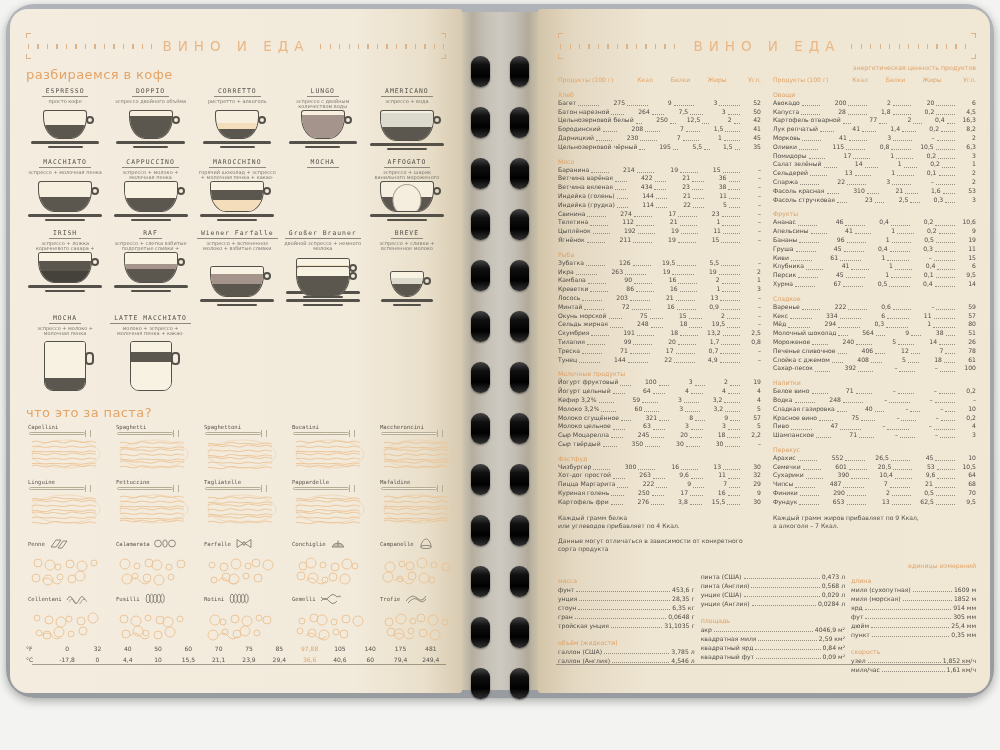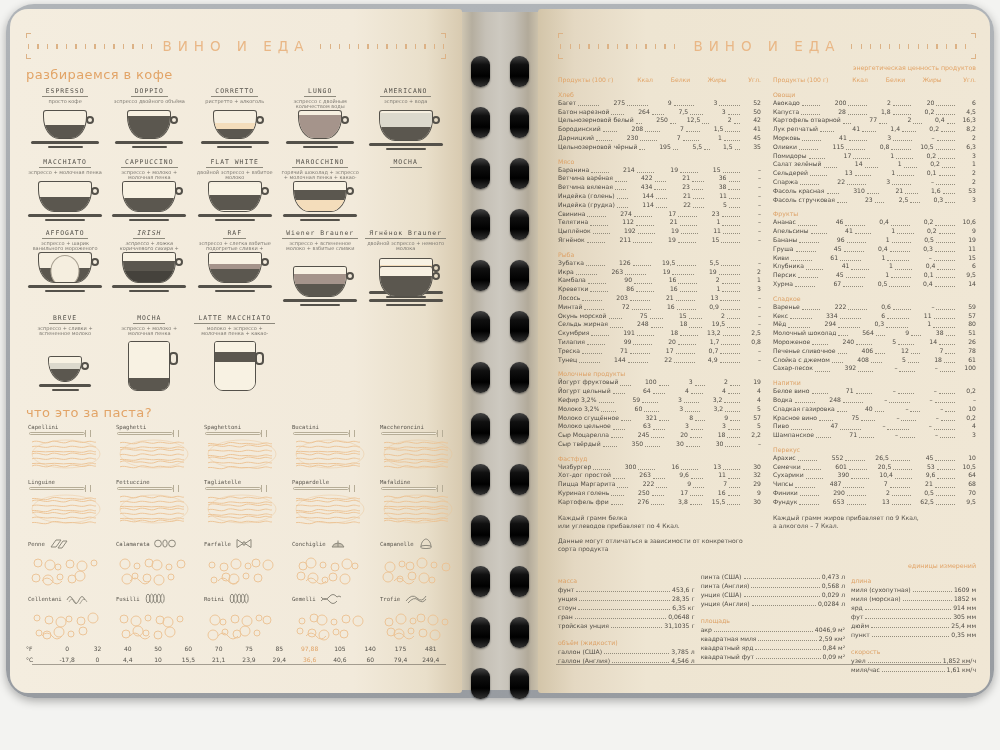--- a/index.html
+++ b/index.html
@@ -218,36 +218,20 @@
                   <div class="layer" style="flex-grow: 28; background: rgb(248, 242, 227);"></div>
                   <div class="layer" style="flex-grow: 42; background: rgb(91, 87, 79);"></div>
                 </div>
                 <div class="handle"></div>
               </div>
               <div class="saucer1" style="width: 74px;"></div>
               <div class="saucer2" style="width: 40px;"></div>
             </div>
           </div>
           <div class="coffee-cell" style="height: 64px;">
-            <div class="coffee-name">FLAT WHITE</div>
-            <div class="coffee-desc">двойной эспрессо + взбитое молоко</div>
-            <div class="cup-area">
-              <div class="cup-wrap">
-                <div class="cup" style="width: 54px; height: 31px; border-radius: 3px 3px 16px 16px / 3px 3px 22px 22px;">
-                  <div class="layer" style="flex-grow: 8; background: transparent;"></div>
-                  <div class="layer" style="flex-grow: 38; background: rgb(248, 242, 227);"></div>
-                  <div class="layer" style="flex-grow: 54; background: rgb(91, 87, 79);"></div>
-                </div>
-                <div class="handle"></div>
-              </div>
-              <div class="saucer1" style="width: 74px;"></div>
-              <div class="saucer2" style="width: 40px;"></div>
-            </div>
-          </div>
-          <div class="coffee-cell" style="height: 64px;">
             <div class="coffee-name">MAROCCHINO</div>
             <div class="coffee-desc">горячий шоколад + эспрессо + молочная пенка + какао-порошок</div>
             <div class="cup-area">
               <div class="cup-wrap">
                 <div class="cup" style="width: 54px; height: 31px; border-radius: 3px 3px 16px 16px / 3px 3px 22px 22px;">
                   <div class="layer foam" style="flex-grow: 30; background: rgb(248, 242, 227);"></div>
                   <div class="layer" style="flex-grow: 34; background: rgb(91, 87, 79);"></div>
                   <div class="layer" style="flex-grow: 36; background: rgb(244, 221, 187);"></div>
                 </div>
                 <div class="handle"></div>
@@ -281,21 +265,21 @@
                   <div class="layer" style="flex-grow: 55; background: transparent;"></div>
                   <div class="layer" style="flex-grow: 45; background: rgb(91, 87, 79);"></div>
                   <div class="scoop"></div>
                 </div>
                 <div class="handle"></div>
               </div>
               <div class="saucer1" style="width: 74px;"></div>
               <div class="saucer2" style="width: 40px;"></div>
             </div>
           </div>
-          <div class="coffee-cell" style="height: 64px; font-style: italic;">
+          <div class="coffee-cell" style="height: 64px;">
             <div class="coffee-name">IRISH</div>
             <div class="coffee-desc">эспрессо + ложка коричневого сахара + ирландский виски + взбитые сливки</div>
             <div class="cup-area">
               <div class="cup-wrap">
                 <div class="cup" style="width: 54px; height: 31px; border-radius: 3px 3px 16px 16px / 3px 3px 22px 22px;">
                   <div class="layer" style="flex-grow: 30; background: rgb(248, 242, 227);"></div>
                   <div class="layer" style="flex-grow: 34; background: rgb(91, 87, 79);"></div>
                   <div class="layer" style="flex-grow: 36; background: rgb(69, 66, 60);"></div>
                 </div>
                 <div class="handle"></div>
@@ -314,37 +298,37 @@
                   <div class="layer" style="flex-grow: 16; background: rgb(165, 148, 139);"></div>
                   <div class="layer" style="flex-grow: 44; background: rgb(91, 87, 79);"></div>
                 </div>
                 <div class="handle"></div>
               </div>
               <div class="saucer1" style="width: 74px;"></div>
               <div class="saucer2" style="width: 40px;"></div>
             </div>
           </div>
           <div class="coffee-cell" style="height: 78px;">
-            <div class="coffee-name">Wiener Brauner</div>
+            <div class="coffee-name">Wiener Farfalle</div>
             <div class="coffee-desc">эспрессо + вспененное молоко + взбитые сливки</div>
             <div class="cup-area">
               <div class="cup-wrap">
                 <div class="cup" style="width: 54px; height: 31px; border-radius: 3px 3px 16px 16px / 3px 3px 22px 22px;">
                   <div class="layer" style="flex-grow: 26; background: rgb(248, 242, 227);"></div>
                   <div class="layer" style="flex-grow: 34; background: rgb(165, 148, 139);"></div>
                   <div class="layer" style="flex-grow: 40; background: rgb(91, 87, 79);"></div>
                 </div>
                 <div class="handle"></div>
               </div>
               <div class="saucer1" style="width: 74px;"></div>
               <div class="saucer2" style="width: 40px;"></div>
             </div>
           </div>
           <div class="coffee-cell" style="height: 78px;">
-            <div class="coffee-name">Ягнёнок Brauner</div>
+            <div class="coffee-name">Großer Brauner</div>
             <div class="coffee-desc">двойной эспрессо + немного молока</div>
             <div class="cup-area">
               <div class="cup-wrap">
                 <div class="cup" style="width: 54px; height: 31px; border-radius: 3px 3px 16px 16px / 3px 3px 22px 22px;">
                   <div class="layer" style="flex-grow: 12; background: transparent;"></div>
                   <div class="layer" style="flex-grow: 22; background: rgb(248, 242, 227);"></div>
                   <div class="layer" style="flex-grow: 66; background: rgb(91, 87, 79);"></div>
                 </div>
                 <div class="handle"></div>
               </div>

